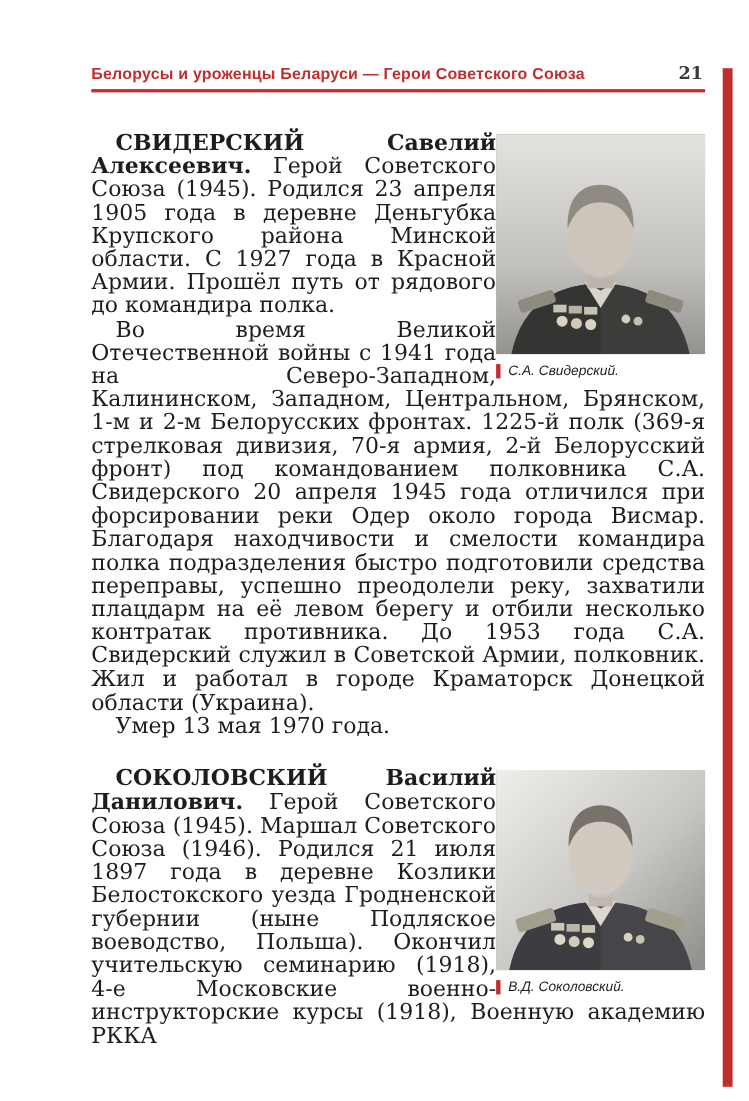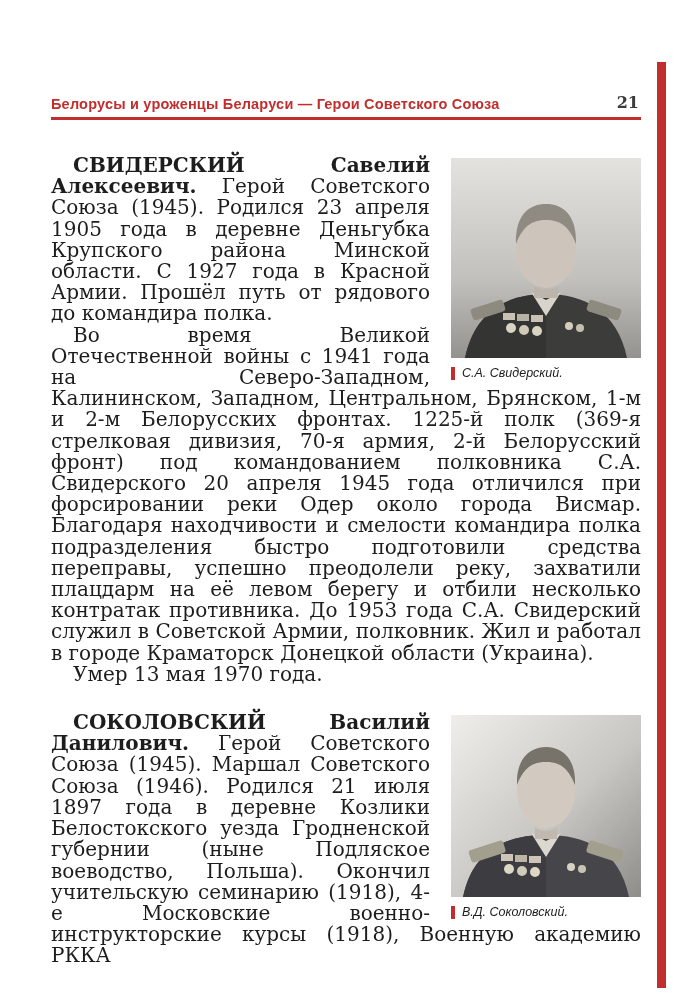--- a/index.html
+++ b/index.html
@@ -6,42 +6,42 @@
   html,body { background:#ffffff; }
   .page {
     position:relative; width:681px; height:1001px;
     background:#ffffff; overflow:hidden;
     font-family:"DejaVu Serif", serif; color:#1d1d1d;
   }
   .edge-bar {
     position:absolute; top:62px; right:15px;
     width:9px; height:926px; background:#c02e2e;
   }
-  .inner { padding:57px 40px 0 51px; }
+  .inner { padding:57px 40px 0 83px; }
 
   .page-header { display:flex; justify-content:space-between; align-items:flex-end; }
   .page-header .title {
     font-family:"Liberation Sans", sans-serif;
     font-weight:bold; font-size:14.5px; letter-spacing:.2px; color:#c02e2e;
   }
   .page-header .pagenum {
     font-family:"DejaVu Serif", serif; font-weight:bold;
-    font-size:16px; color:#3a3a3a; padding-right:2px;margin-top:36px;
+    font-size:16px; color:#3a3a3a; padding-right:2px;
   }
   .header-rule { height:3px; background:#c02e2e; margin-top:5px; }
 
   .content { padding-top:35px; }
 
   p.body {
     font-size:20px; line-height:21.2px;
     text-align:justify; text-indent:22px; color:#1d1d1d;
   }
   .person-name { font-weight:bold; }
 
-  figure.portrait { float:right; width:190px; margin:3px 0 5px 21px; }
+  figure.portrait { float:right; width:190px; margin:3px 0 5px 0; }
   .photo { width:190px; overflow:hidden; background:#b9b9b5; }
   .photo svg { display:block; width:100%; height:100%; }
   .photo.h1 { height:200px; }
   .photo.h2 { height:182px; }
   figcaption {
     display:flex; align-items:center; gap:7px; margin-top:8px;
     font-family:"Liberation Sans", sans-serif; font-style:italic;
     font-size:12.5px; color:#1d1d1d;
   }
   .cap-bar { width:4px; height:13px; background:#c02e2e; flex:none; }

